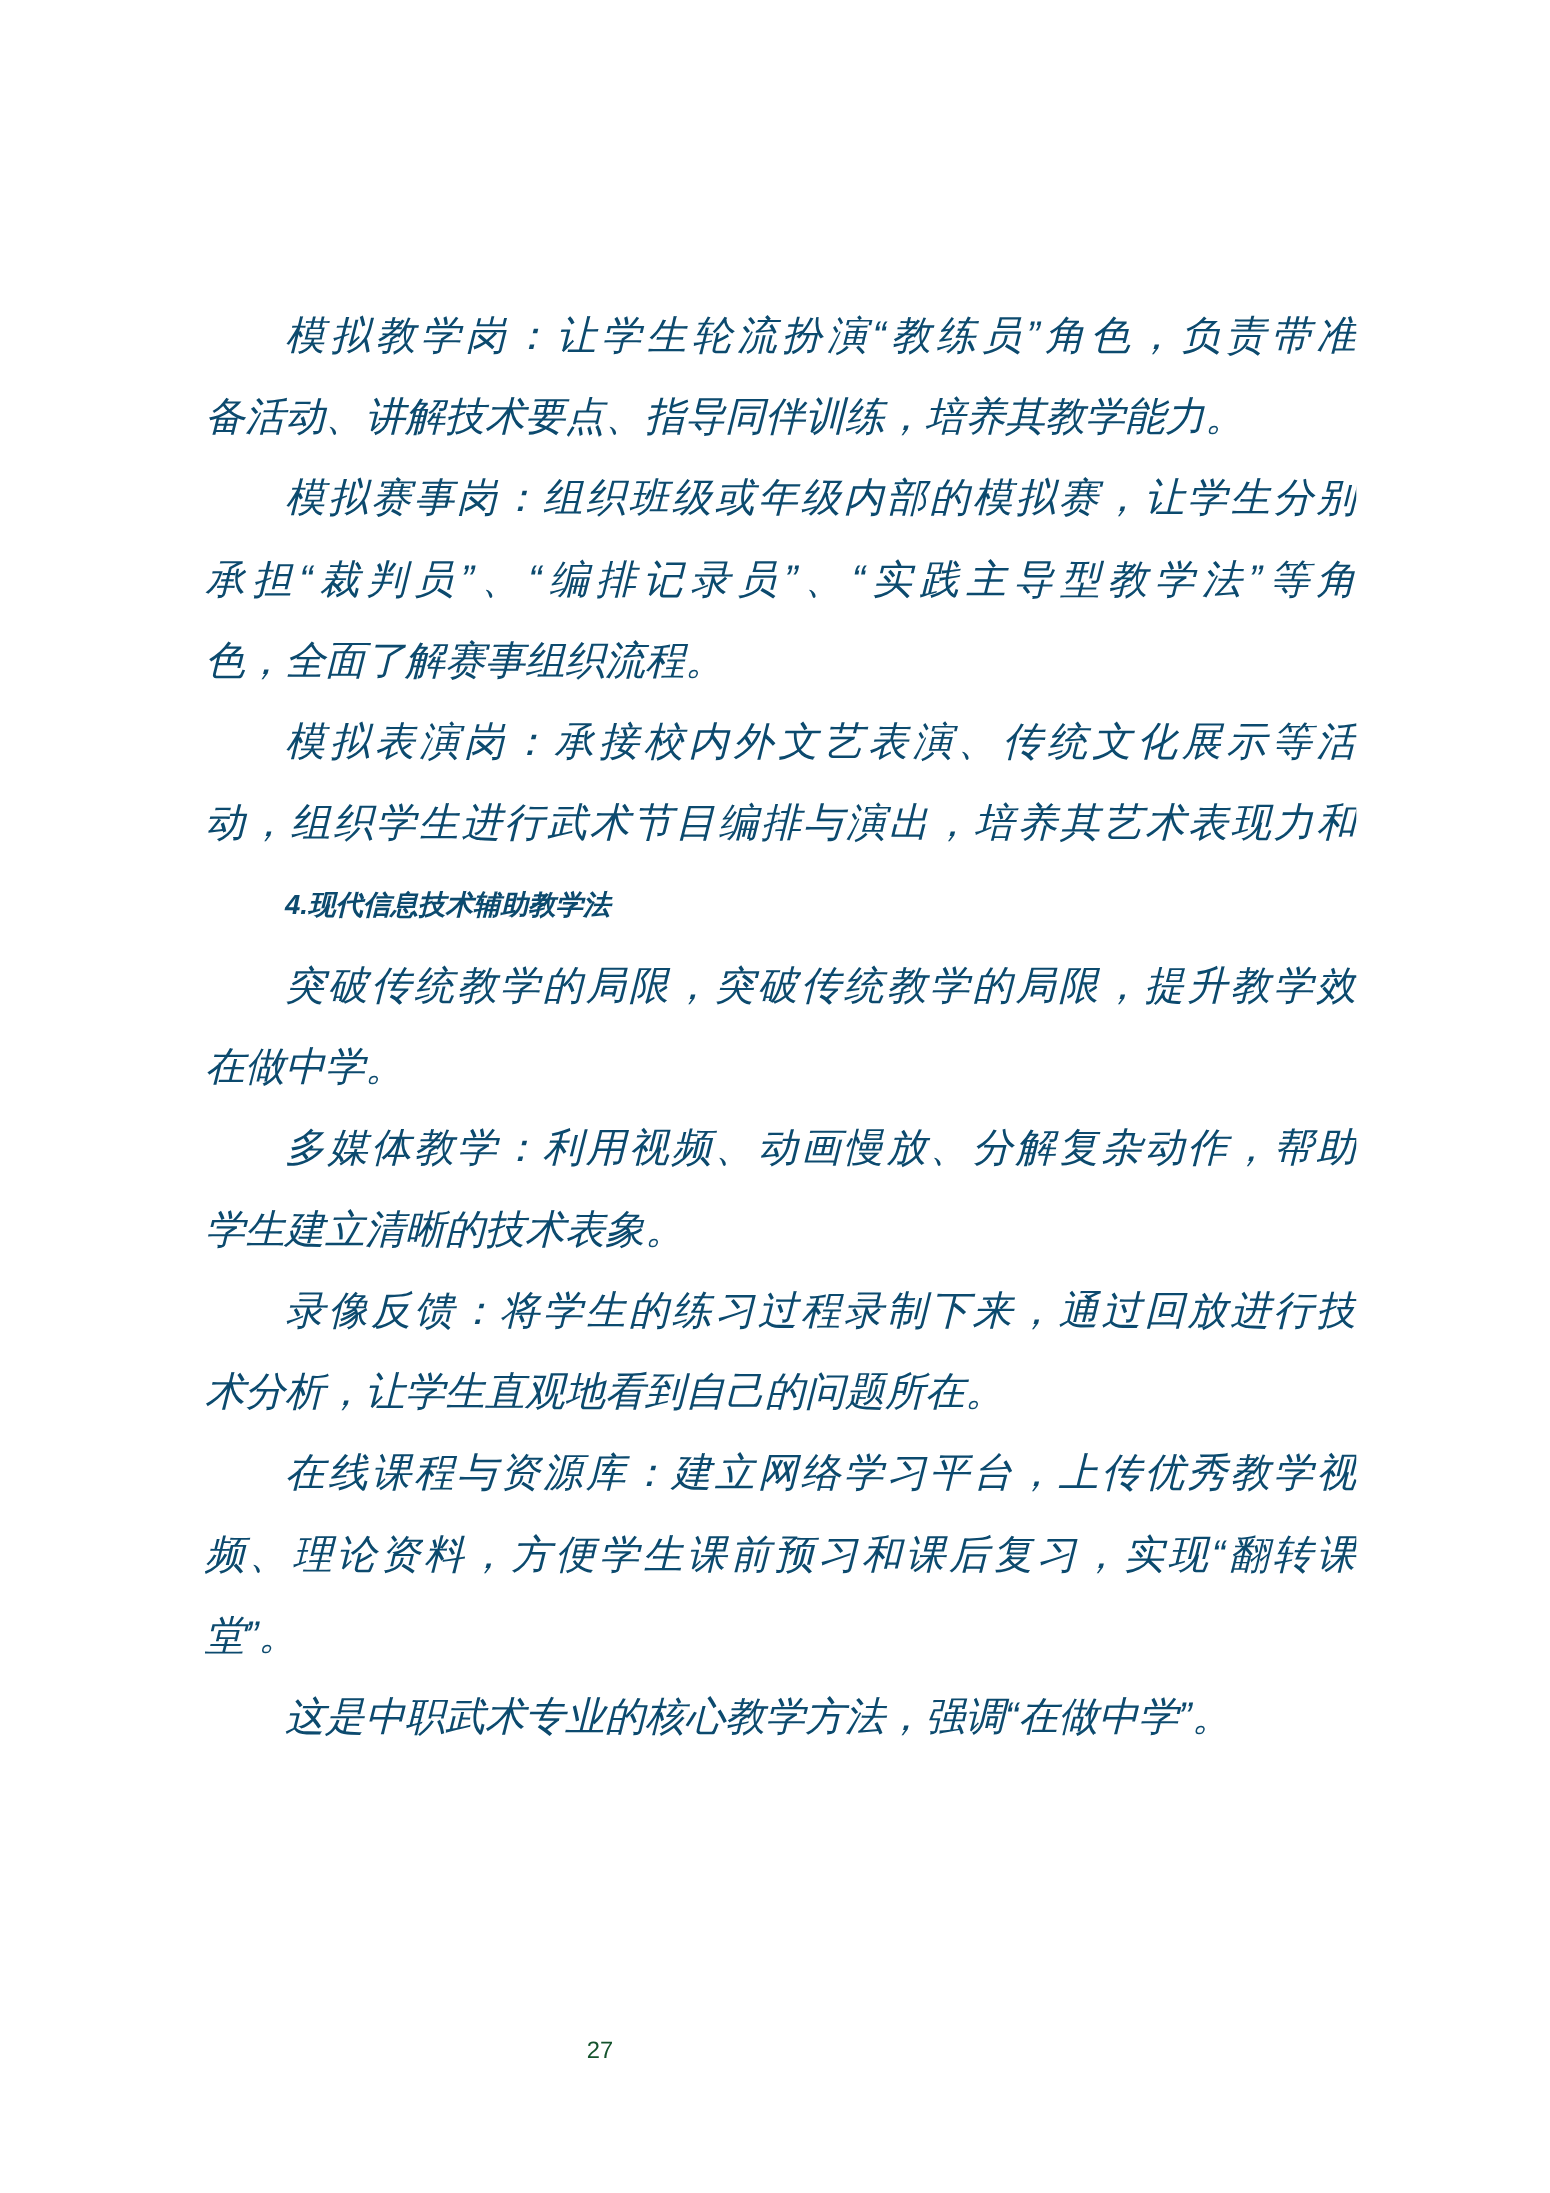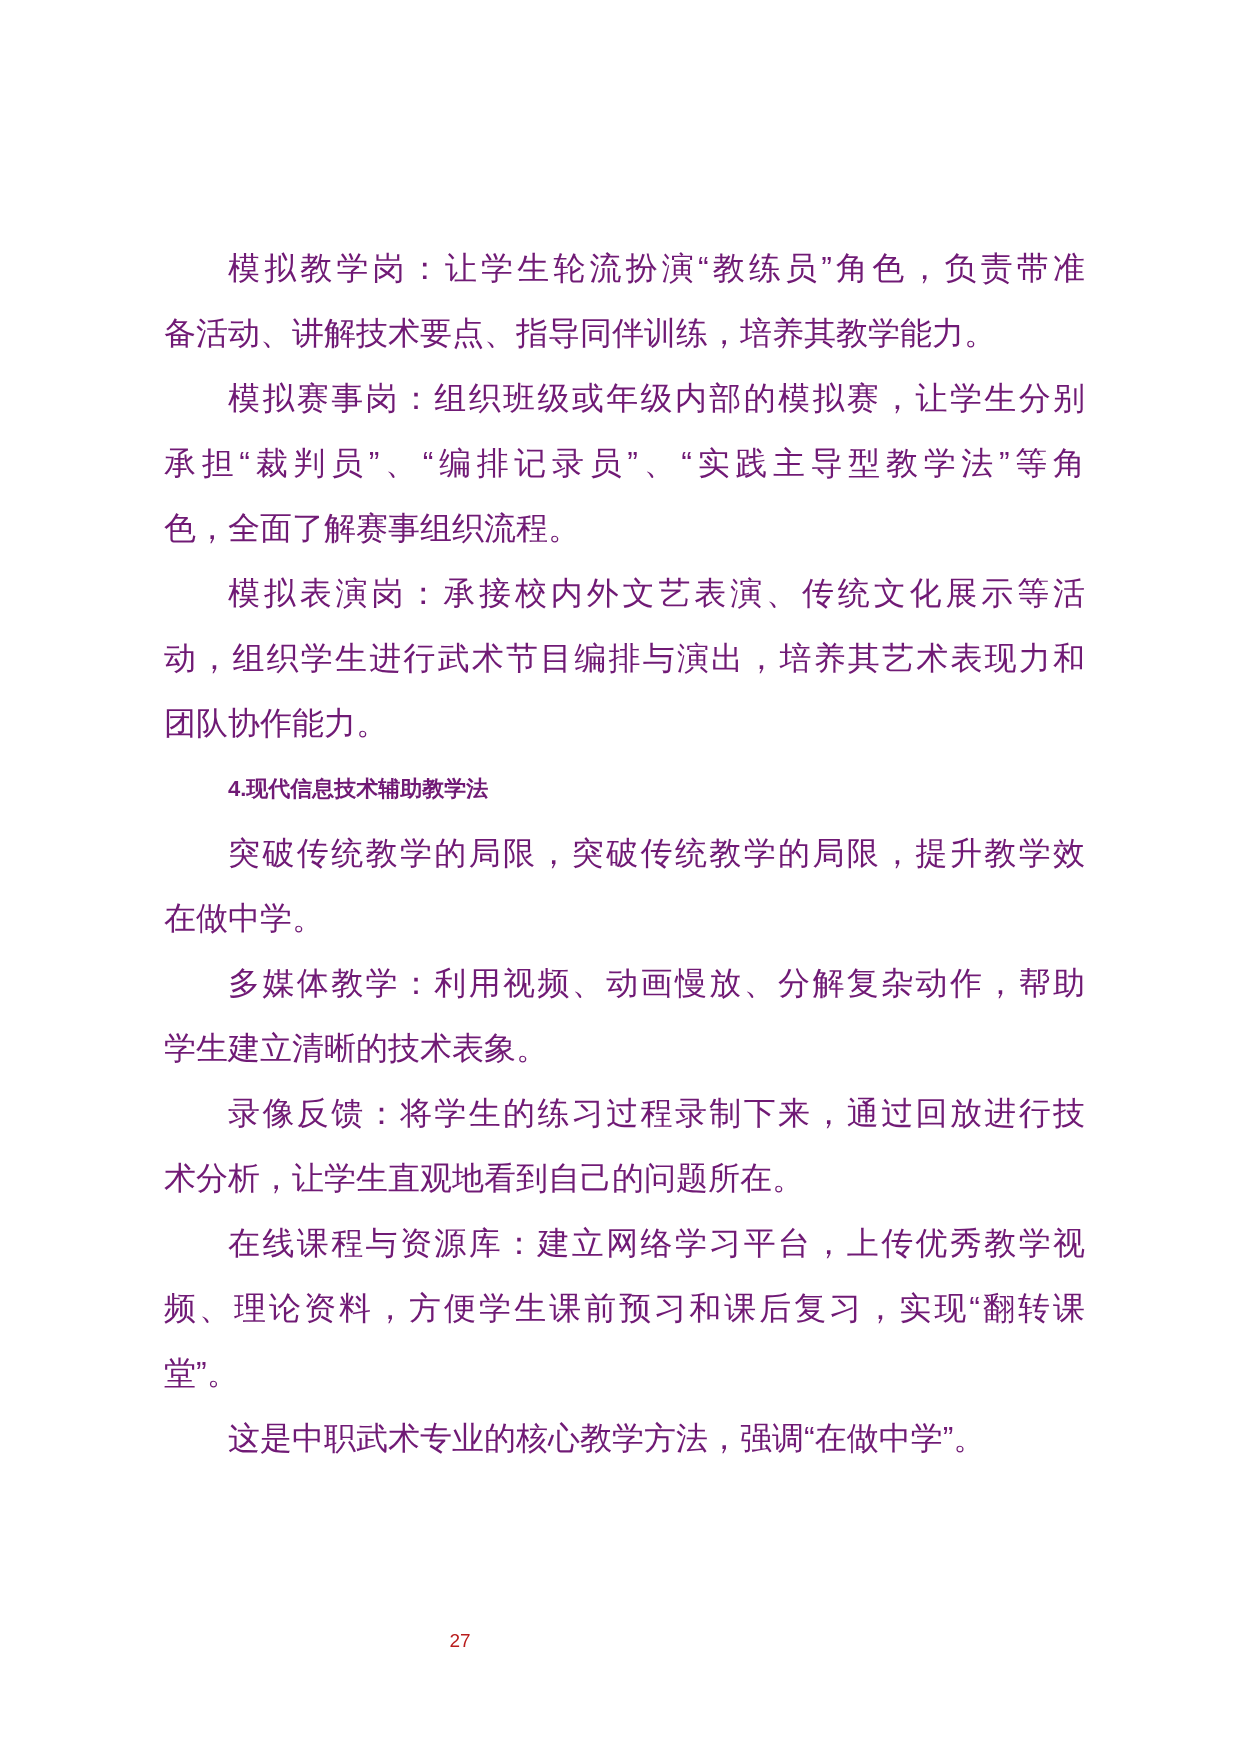--- a/index.html
+++ b/index.html
@@ -9,68 +9,68 @@
     height: 1754px;
     background: #ffffff;
     overflow: hidden;
     font-family: "Liberation Sans", sans-serif;
   }
   .text-body {
     position: absolute;
     left: 164px;
     top: 236px;
     width: 921px;
-    color: #701a75;
+    color: #0c4a6e;
+    font-style: italic;
   }
   .para { margin: 0; padding: 0; }
   .line {
     height: 65px;
     line-height: 65px;
     font-size: 32px;
     overflow: hidden;
   }
   .line.first { text-indent: 64px; }
   .line.justify {
     text-align: justify;
     text-align-last: justify;
     text-justify: inter-character;
   }
   .para.heading .line {
     font-weight: 700;
     font-size: 22px;
   }
   .page-number {
     position: absolute;
-    left: 424px;
+    left: 444px;
     top: 1627px;
     width: 72px;
     text-align: center;
     font-size: 19px;
     line-height: 28px;
-    color: #b91c1c;
+    color: #14532d;
   }
 </style>
 </head>
 <body>
 
 <div class="page">
   <div class="text-body" id="text-body">
       <div class="para body">
         <div class="line first justify">模拟教学岗：让学生轮流扮演“教练员”角色，负责带准</div>
         <div class="line">备活动、讲解技术要点、指导同伴训练，培养其教学能力。</div>
       </div>
       <div class="para body">
         <div class="line first justify">模拟赛事岗：组织班级或年级内部的模拟赛，让学生分别</div>
         <div class="line justify">承担“裁判员”、“编排记录员”、“实践主导型教学法”等角</div>
         <div class="line">色，全面了解赛事组织流程。</div>
       </div>
       <div class="para body">
         <div class="line first justify">模拟表演岗：承接校内外文艺表演、传统文化展示等活</div>
         <div class="line justify">动，组织学生进行武术节目编排与演出，培养其艺术表现力和</div>
-        <div class="line">团队协作能力。</div>
       </div>
       <div class="para heading">
         <div class="line first">4.现代信息技术辅助教学法</div>
       </div>
       <div class="para body">
         <div class="line first justify">突破传统教学的局限，突破传统教学的局限，提升教学效</div>
         <div class="line">在做中学。</div>
       </div>
       <div class="para body">
         <div class="line first justify">多媒体教学：利用视频、动画慢放、分解复杂动作，帮助</div>

